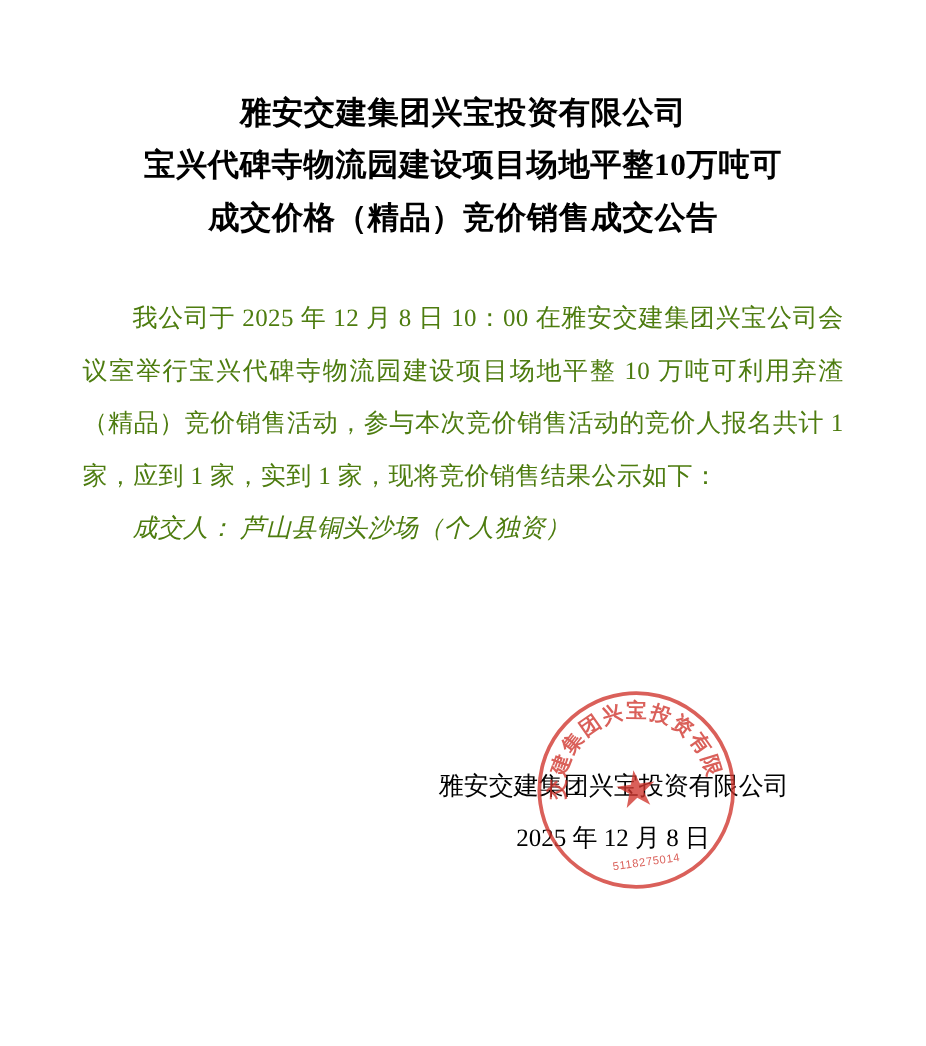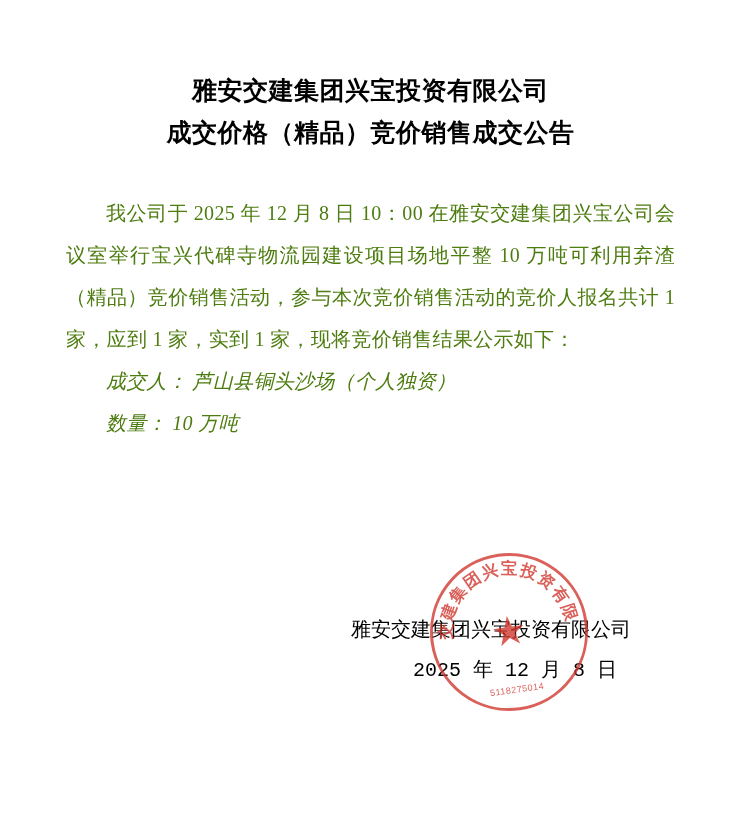--- a/index.html
+++ b/index.html
@@ -64,21 +64,20 @@
     font-size: 20px;
     line-height: 42px;
     color: #000;
     z-index: 2;
   }
   .sign-line {
     white-space: nowrap;
   }
   .sign-date {
     padding-left: 62px;
-    font-family: Liberation Mono, monospace;
   }
   
   .seal {
     position: absolute;
     left: 430px;
     top: 553px;
     width: 152px;
     height: 152px;
     border-radius: 50%;
     border: 3px solid #d0342c;
@@ -127,27 +126,27 @@
     letter-spacing: 0.5px;
   }
 </style>
 </head>
 <body>
 
 <div class="page">
 
   <div class="doc-title">
     <span class="title-line">雅安交建集团兴宝投资有限公司</span>
+    <span class="title-line">宝兴代碑寺物流园建设项目场地平整10万吨可</span>
     <span class="title-line">成交价格（精品）竞价销售成交公告</span>
   </div>
 
   <div class="body-block">
     <p class="para">我公司于 2025 年 12 月 8 日 10：00 在雅安交建集团兴宝公司会议室举行宝兴代碑寺物流园建设项目场地平整 10 万吨可利用弃渣（精品）竞价销售活动，参与本次竞价销售活动的竞价人报名共计 1 家，应到 1 家，实到 1 家，现将竞价销售结果公示如下：</p>
     <p class="item-line">成交人： 芦山县铜头沙场（个人独资）</p>
-    <p class="item-line">数量： 10 万吨</p>
   </div>
 
   <div class="seal">
     <div class="seal-inner"></div>
     <svg class="seal-ring-text" viewBox="0 0 152 152">
       <defs>
         <path id="sealArc" d="M 18,76 A 58,58 0 1 1 134,76"></path>
       </defs>
       <text>
         <textPath href="#sealArc" startOffset="50%" text-anchor="middle">雅安交建集团兴宝投资有限公司</textPath>

